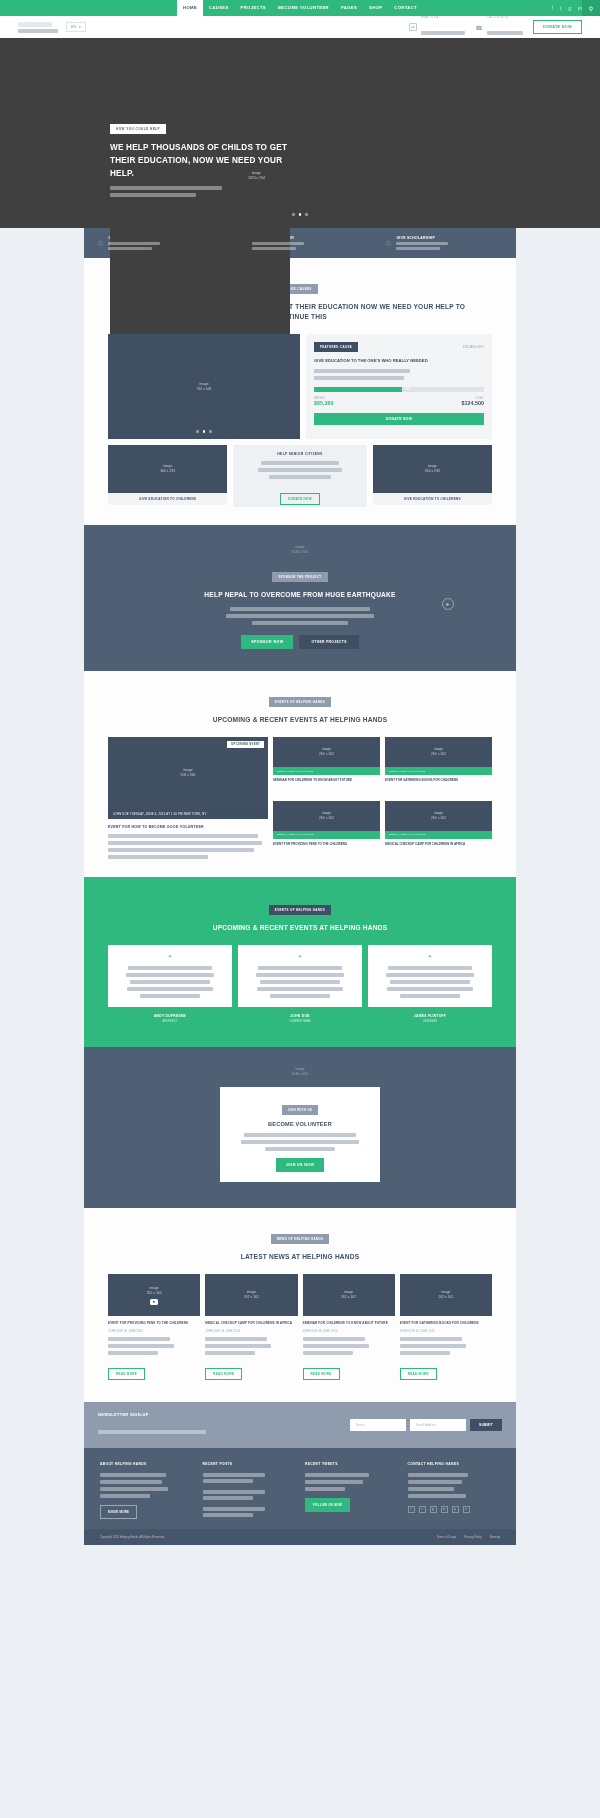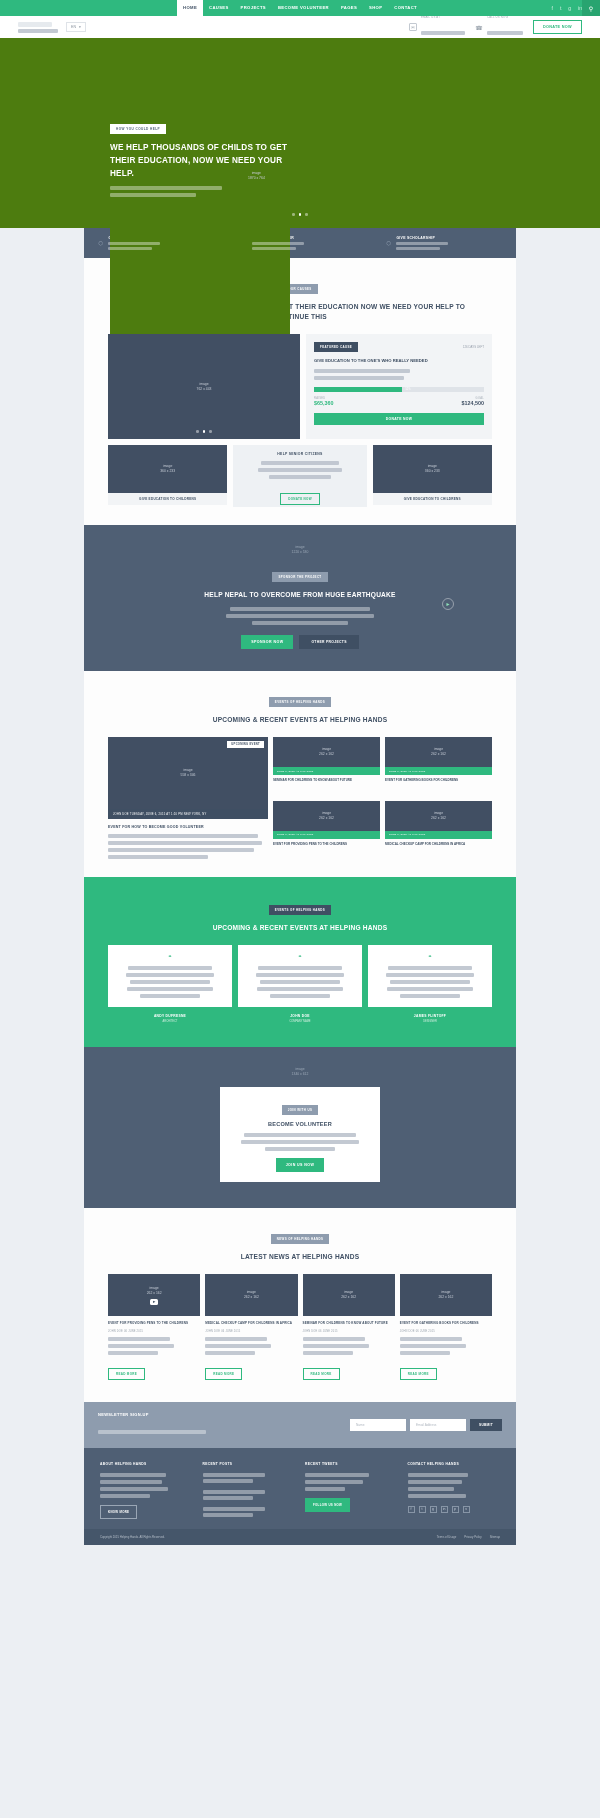--- a/index.html
+++ b/index.html
@@ -30,21 +30,21 @@
           padding:2px 4px; display:flex; gap:3px; align-items:center; }
   .util-right { margin-left:auto; display:flex; align-items:center; gap:10px; }
   .contact { display:flex; gap:4px; align-items:center; }
   .cicon { width:8px; height:8px; border:.6px solid #c3c9d1; display:flex; align-items:center;
            justify-content:center; font-size:4px; color:#9aa3ad; border-radius:1px; }
   .clabel { font-size:2.8px; letter-spacing:.2px; color:#a3abb5; margin-bottom:1.5px; }
   .donate-top { border:1px solid #2fb97f; color:#2fb97f; font-size:3.8px; font-weight:bold;
                 padding:4px 9px; letter-spacing:.3px; }
 
   
-  .hero { background:#4d7c0f; height:190px; position:relative; }
+  .hero { background:#404040; height:190px; position:relative; }
   .hero-inner { position:absolute; left:110px; top:78px; width:180px; }
   .badge { display:inline-block; background:#fff; color:#55637a; font-size:3.1px;
            font-weight:bold; letter-spacing:.45px; padding:3px 6px; }
   .hero h1 { color:#fff; font-size:8.2px; line-height:13px; letter-spacing:.2px; margin-top:7px; font-weight:bold;}
   .btn-green { display:inline-block; background:#2fb97f; color:#fff; font-size:3.6px;
                font-weight:bold; letter-spacing:.4px; padding:5px 10px; margin-top:7px; }
   .img-ph { color:#c7cdd6; font-size:3.4px; text-align:center; line-height:5px; }
   .hero .img-ph { position:absolute; left:248px; top:133px; }
   .dots { position:absolute; left:0; right:0; bottom:12px; display:flex; gap:4px; justify-content:center; }
   .dot { width:2.6px; height:2.6px; border-radius:50%; background:rgba(255,255,255,.45); }

